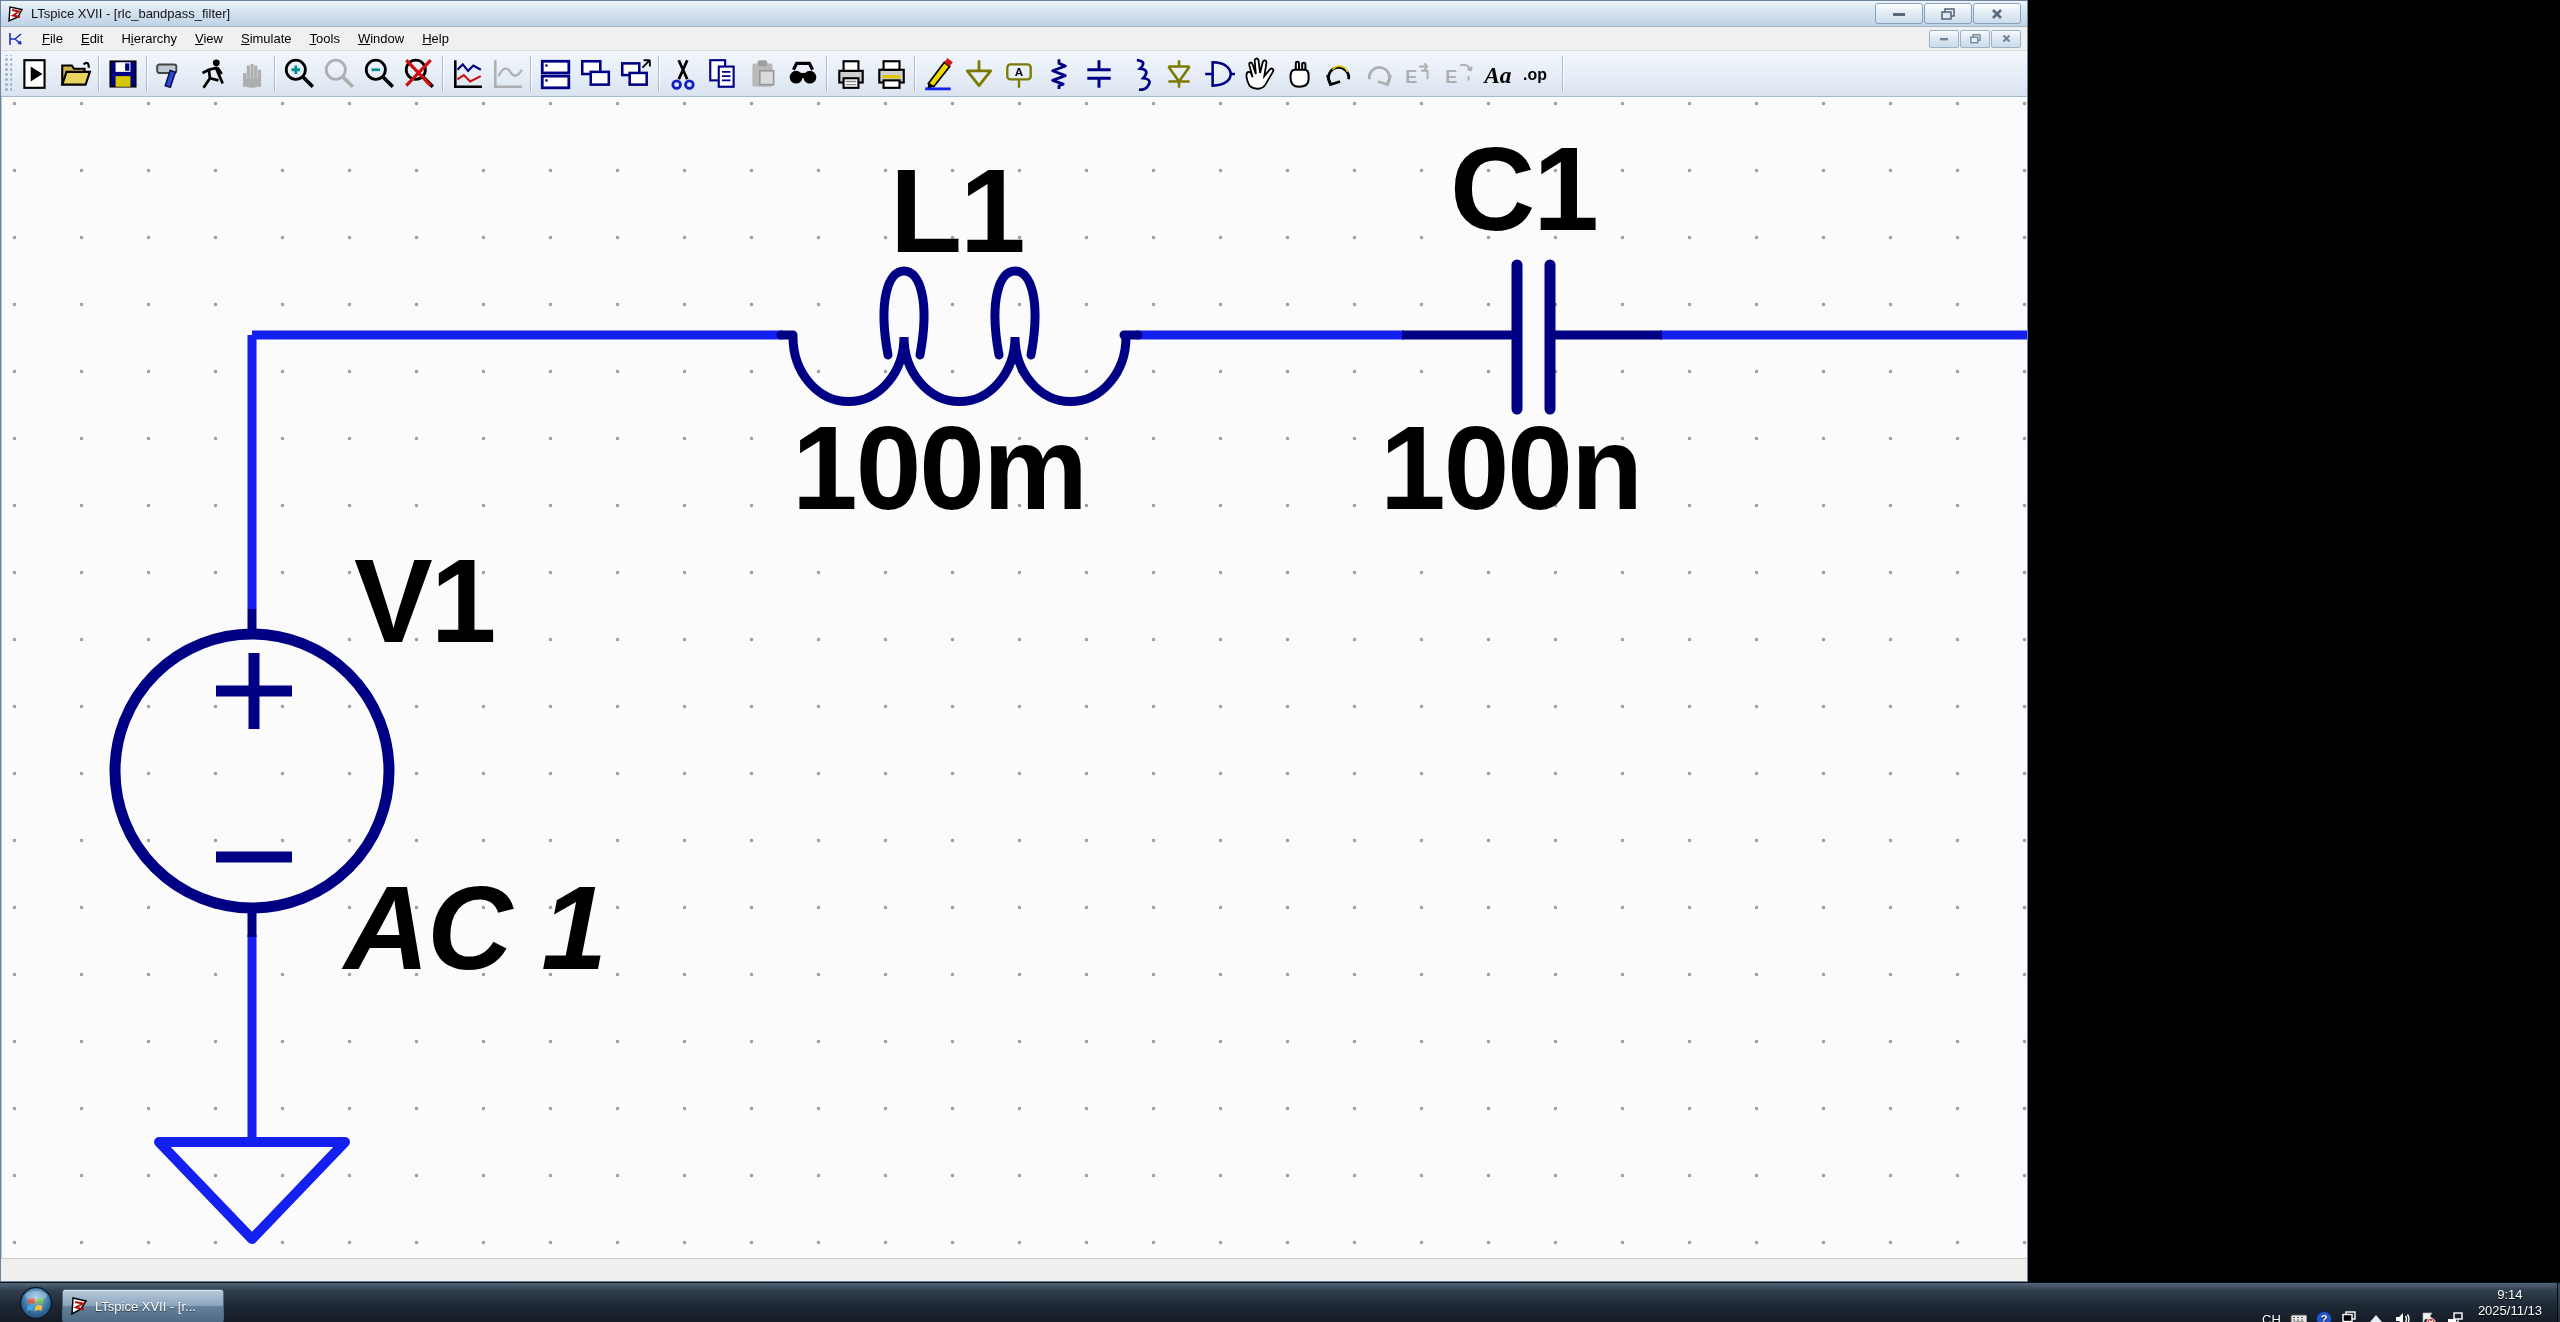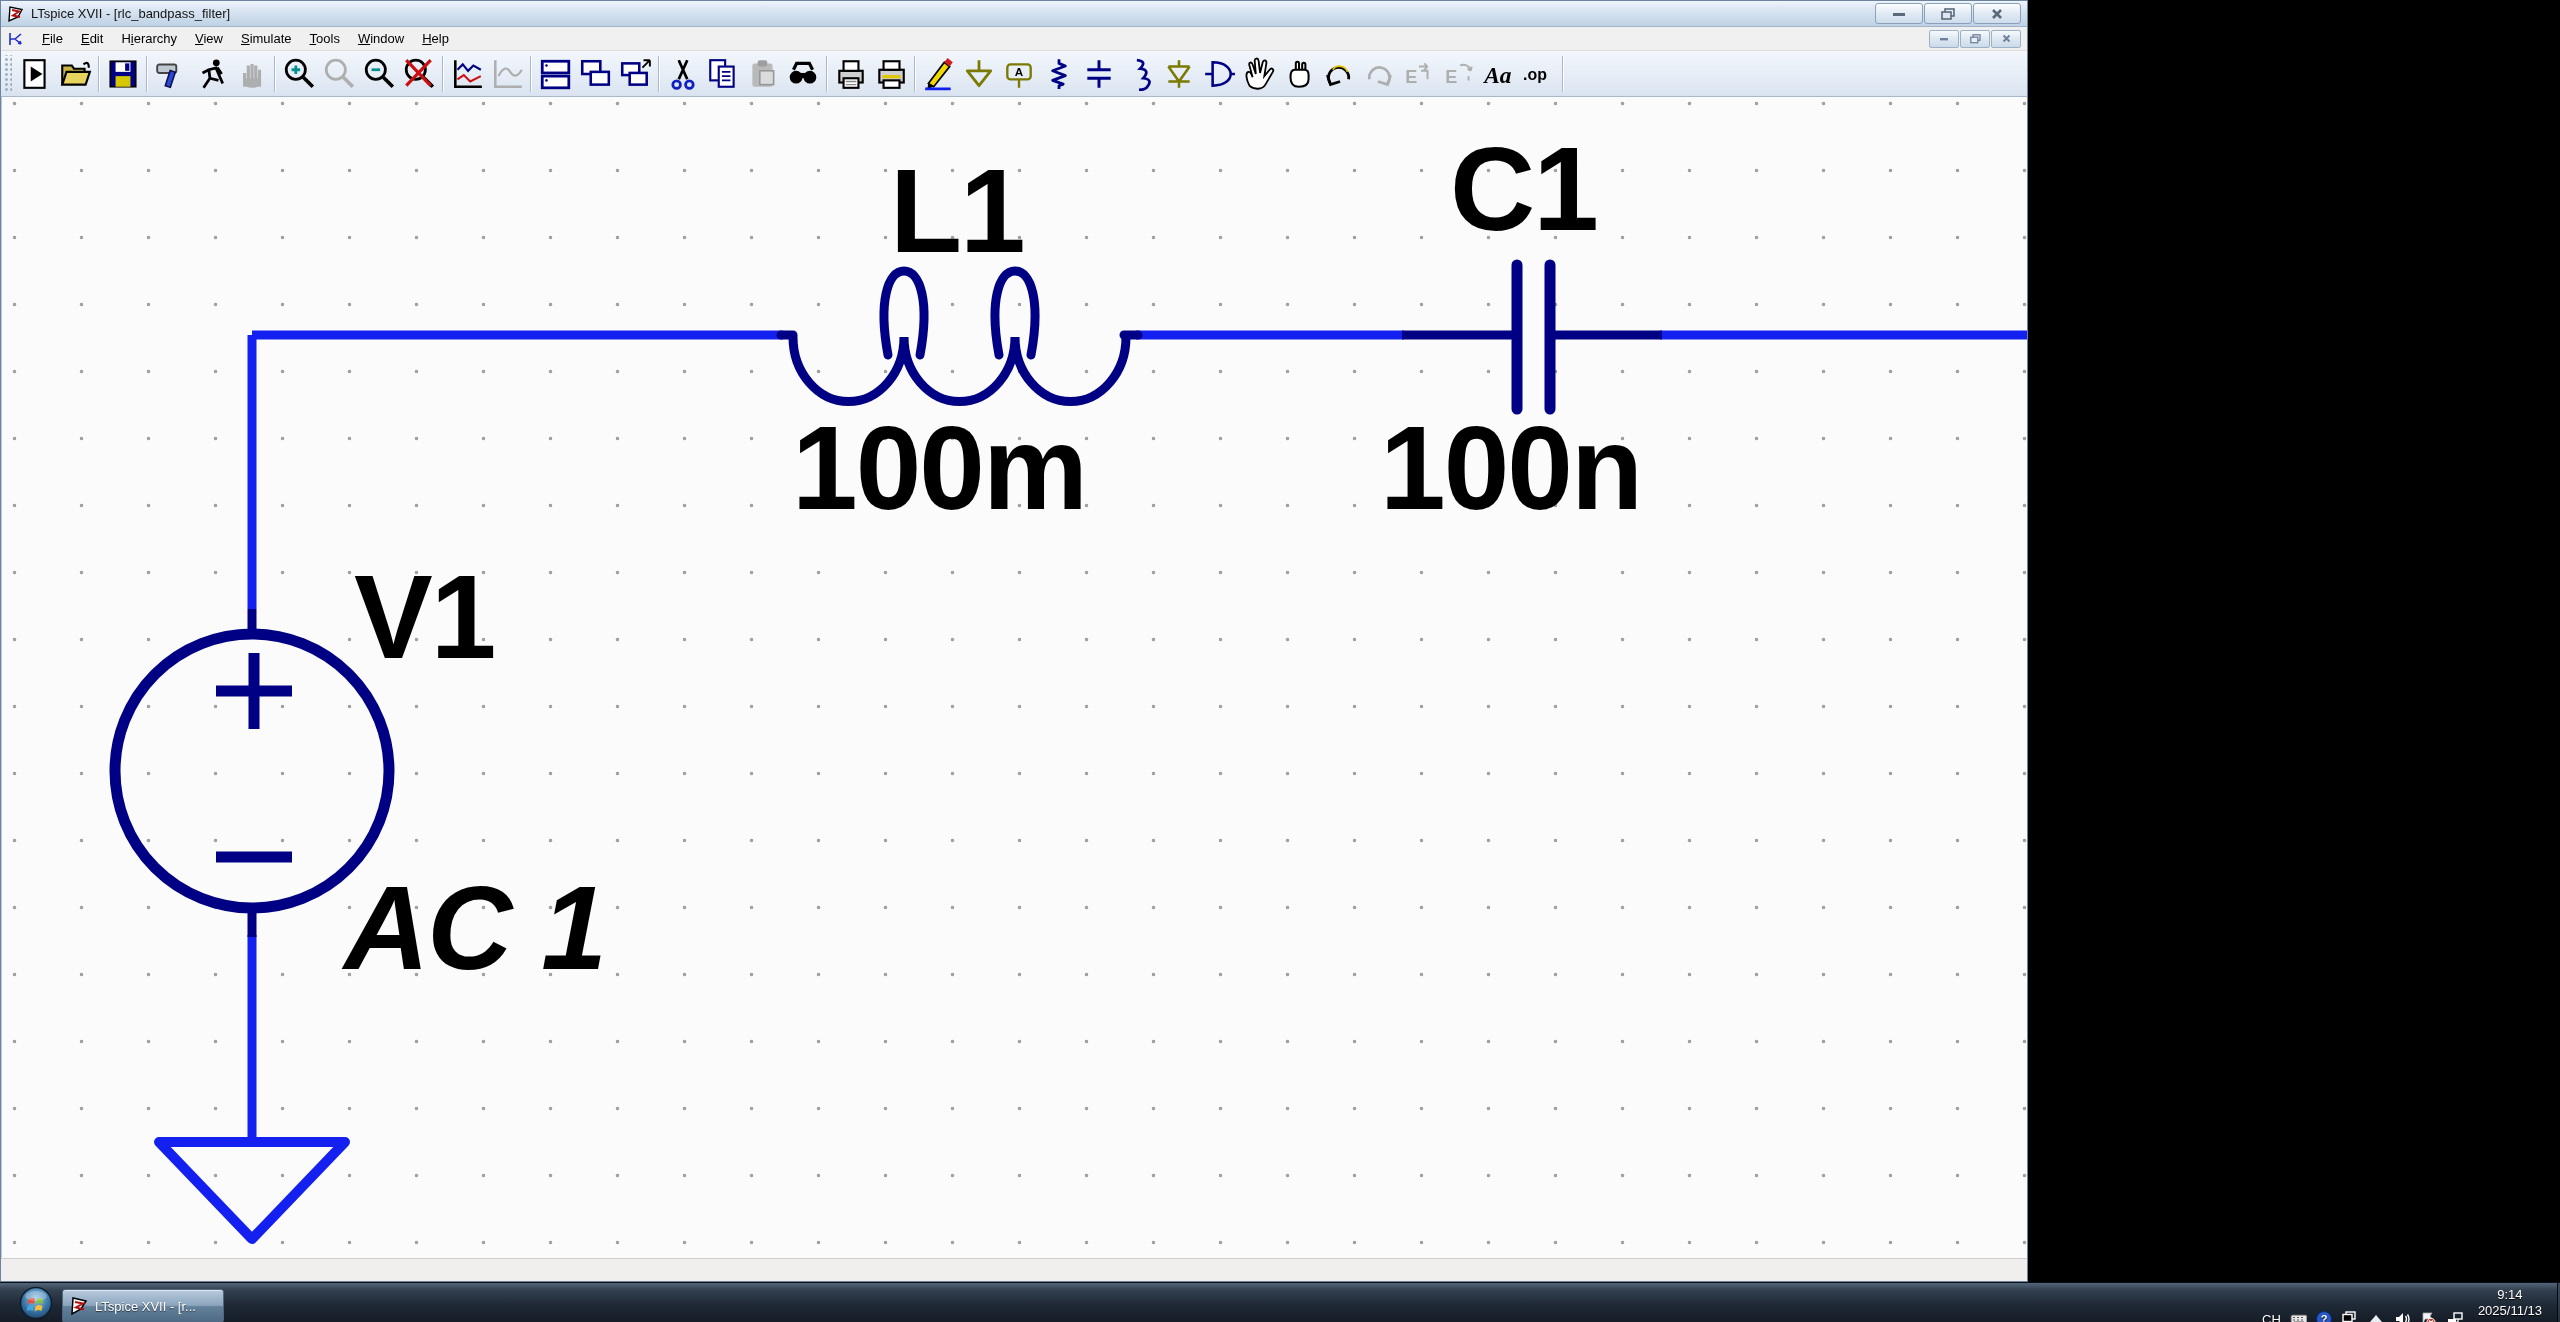--- a/index.html
+++ b/index.html
@@ -430,21 +430,21 @@
       <g stroke="#000084" fill="none">
         <path d="M1400 238 H1510 M1552 238 H1660" stroke-width="9"></path>
         <path d="M1515 168 V312 M1548 168 V312" stroke-width="11" stroke-linecap="round"></path>
       </g>
 
       <g stroke="#000084" stroke-width="10" fill="none" stroke-linejoin="round">
         <path d="M2134 510 V540 L2201 573 L2067 640 L2201 707 L2067 774 L2134 806 V845"></path>
       </g>
     </svg>
 
-    <div class="slabel" style="left:352px;top:445px;margin-top:16px;">V1</div>
+    <div class="slabel" style="left:352px;top:445px;">V1</div>
     <div class="slabel" style="left:342px;top:772px;font-style:italic;">AC 1</div>
     <div class="slabel" style="left:888px;top:55px;">L1</div>
     <div class="slabel" style="left:790px;top:312px;">100m</div>
     <div class="slabel" style="left:1448px;top:33px;">C1</div>
     <div class="slabel" style="left:1378px;top:312px;">100n</div>
     <div class="slabel" style="left:2224px;top:545px;">R1</div>
     <div class="slabel" style="left:2224px;top:698px;margin-top:27px;">100</div>
   </div>
 
   <div id="statusbar"></div>

